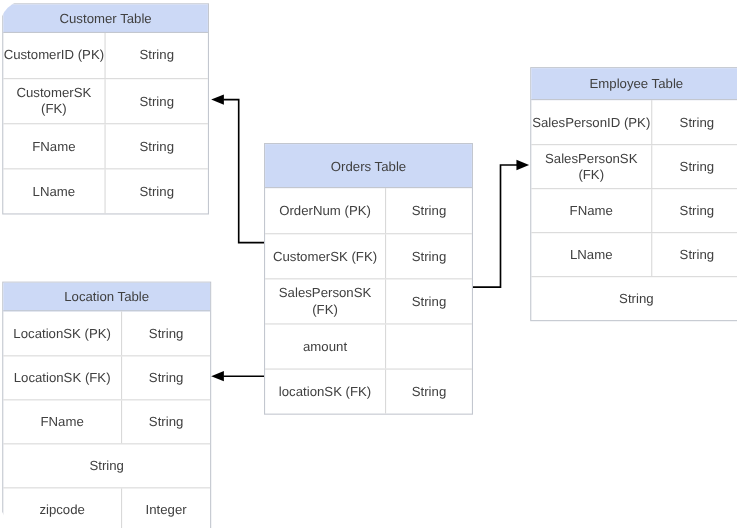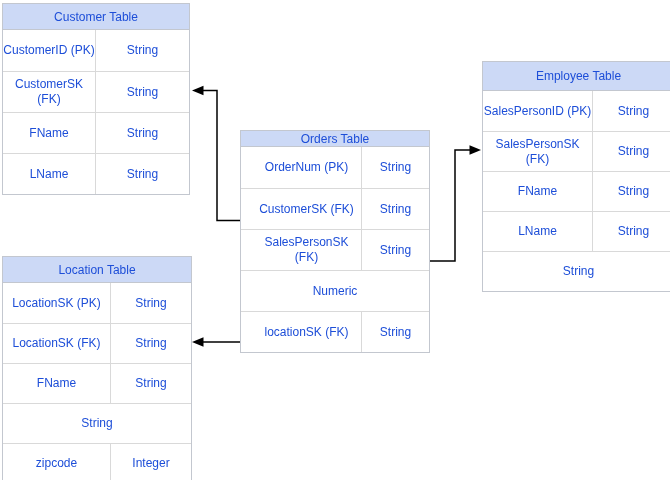--- a/index.html
+++ b/index.html
@@ -8,21 +8,22 @@
     background: #ffffff;
     font-family: "Liberation Sans", sans-serif;
   }
   #canvas {
     position: relative;
     width: 670px;
     height: 480px;
     background: #ffffff;
     overflow: hidden;
     font-size: 12px;
-    color: #1d4ed8;
+    color: #404040;
+    border-radius: 24px;
   }
   .entity {
     position: absolute;
     background: #ffffff;
     border: 1px solid var(--border, #c3c7cf);
     box-sizing: border-box;
   }
   .entity .hdr {
     background: var(--header-fill, #ccd9f6);
     border-bottom: 1px solid var(--border, #c3c7cf);
@@ -56,23 +57,23 @@
   }
 
   
   .t-customer { left: 2px;   top: 3px;   width: 188px; }
   .t-customer .hdr   { height: 26px; }
   .t-customer .row   { height: 41px; justify-content: flex-end; }
   .t-customer .field { width: 93px; }
 
   
   .t-orders { left: 240px; top: 130px; width: 190px; }
-  .t-orders .hdr   { height: 16px; }
+  .t-orders .hdr   { height: 40px; }
   .t-orders .row   { height: 41px; }
-  .t-orders .field { width: 110px; margin-left: 11px; }
+  .t-orders .field { width: 110px; }
 
   
   .t-employee { left: 482px; top: 61px; width: 193px; }
   .t-employee .hdr   { height: 29px; }
   .t-employee .row   { height: 40px; }
   .t-employee .field { width: 110px; }
 
   
   .t-location { left: 2px; top: 256px; width: 190px; }
   .t-location .hdr   { height: 26px; }
@@ -129,21 +130,21 @@
     </div>
     <div class="row">
       <div class="cell field">CustomerSK (FK)</div>
       <div class="cell type">String</div>
     </div>
     <div class="row">
       <div class="cell field">SalesPersonSK (FK)</div>
       <div class="cell type">String</div>
     </div>
     <div class="row">
-      <div class="cell type">Numeric</div>
+      <div class="cell field">amount</div>
     </div>
     <div class="row">
       <div class="cell field">locationSK (FK)</div>
       <div class="cell type">String</div>
     </div>
   </div>
 
   <div class="entity t-employee">
     <div class="hdr">Employee Table</div>
     <div class="row">

